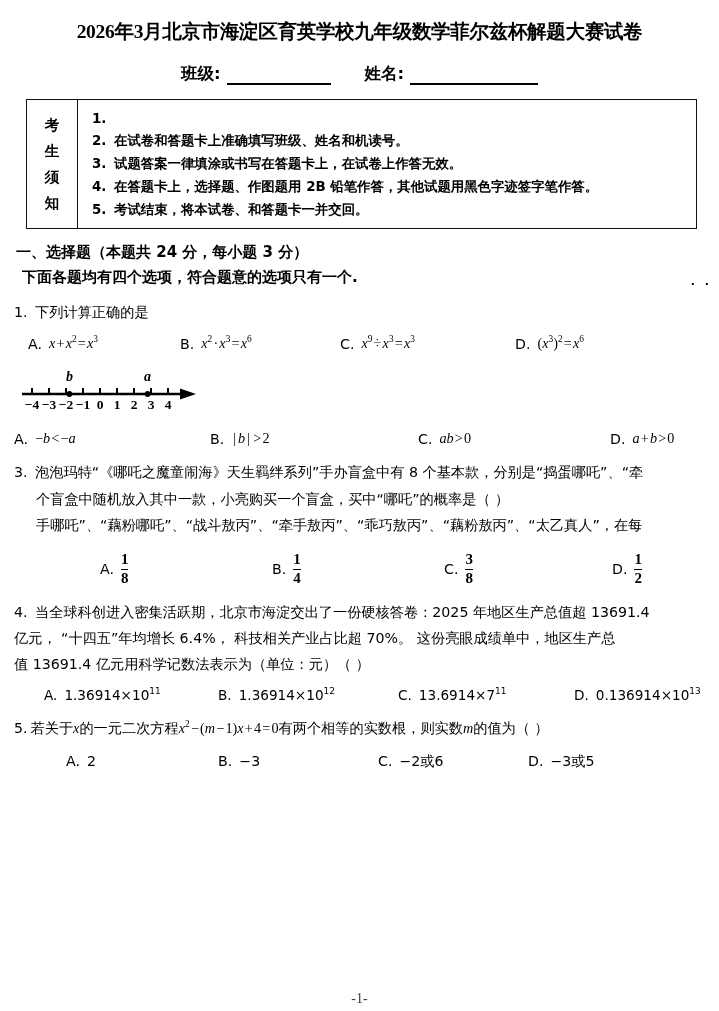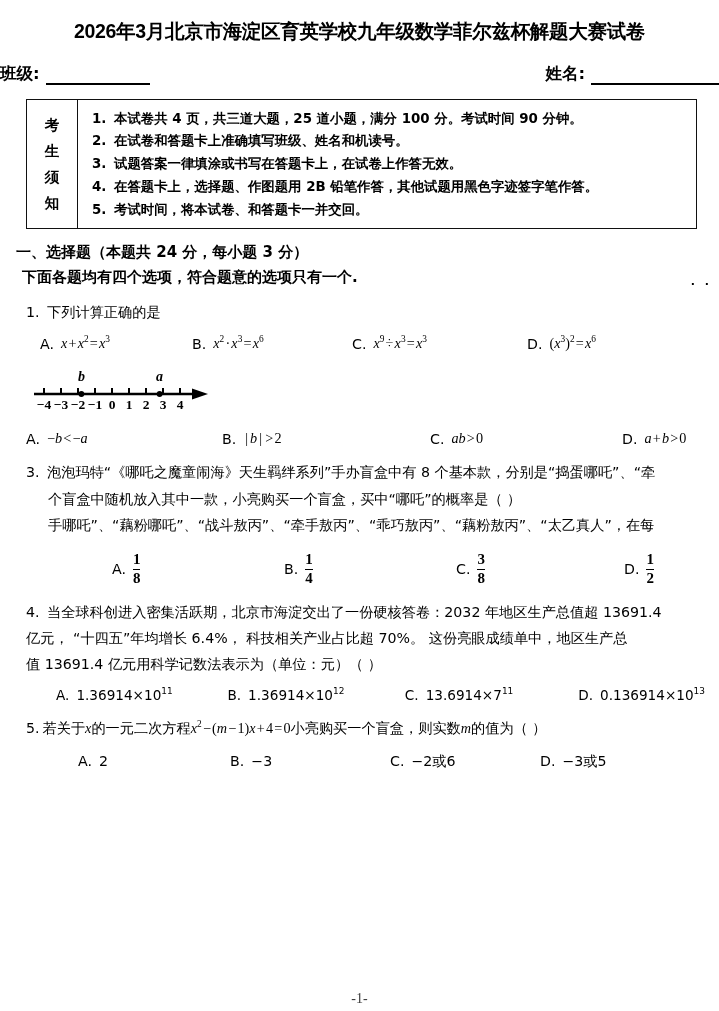--- a/index.html
+++ b/index.html
@@ -19,33 +19,33 @@
     position: relative;
     width: 719px;
     height: 1011px;
     padding: 0;
     box-sizing: border-box;
   }
 
   
   .title {
     text-align: center;
-    font-family: Liberation Sans, sans-serif;
+    font-family: Liberation Serif, serif;
     font-weight: bold;
     font-size: 19.5px;
     letter-spacing: -0.3px;
     margin: 10px 0 0 0;
     padding-top: 8px;
     white-space: nowrap;
   }
 
   
   .idline {
     display: flex;
-    justify-content: space-between;
+    justify-content: center;
     align-items: flex-end;
     gap: 34px;
     margin-top: 18px;
     font-family: "DejaVu Sans", "Liberation Sans", sans-serif;
     font-weight: bold;
     font-size: 16.5px;
   }
   .idfield { display: flex; align-items: flex-end; }
   .idlabel { white-space: nowrap; }
   .blank-rule {
@@ -111,21 +111,21 @@
     position: relative;
   }
   .dotmark {
     position: absolute;
     bottom: -3px;
     font-size: 11px;
     line-height: 1;
   }
 
   
-  .q { margin: 12px 0 0 26px; padding-right: 14px; }
+  .q { margin: 12px 0 0 14px; padding-right: 14px; }
   .q-stem {
     font-family: "DejaVu Sans", "Liberation Sans", sans-serif;
     font-size: 14.2px;
     font-weight: 500;
     line-height: 1.85;
   }
   .q-stem .num { margin-right: 3px; }
   .mi { font-family: "Liberation Serif", "DejaVu Serif", serif; font-style: italic; }
   .mn { font-family: "Liberation Serif", "DejaVu Serif", serif; font-style: normal; }
   sup.e { font-size: 0.66em; vertical-align: super; line-height: 0; }
@@ -217,37 +217,36 @@
   <div class="notice">
     <div class="notice-side">
       <span>考</span>
       <span>生</span>
       <span>须</span>
       <span>知</span>
     </div>
     <div class="notice-body">
       <div class="notice-item">
         <span class="notice-num">1.</span>
-        <span>本试卷共 4 页，共三道大题，25 道小题，满分 100 分。考试时间 90 分钟。</span>
       </div>
       <div class="notice-item">
         <span class="notice-num">2.</span>
         <span>在试卷和答题卡上准确填写班级、姓名和机读号。</span>
       </div>
       <div class="notice-item">
         <span class="notice-num">3.</span>
         <span>试题答案一律填涂或书写在答题卡上，在试卷上作答无效。</span>
       </div>
       <div class="notice-item">
         <span class="notice-num">4.</span>
         <span>在答题卡上，选择题、作图题用 2B 铅笔作答，其他试题用黑色字迹签字笔作答。</span>
       </div>
       <div class="notice-item">
         <span class="notice-num">5.</span>
-        <span>考试时间，将本试卷、和答题卡一并交回。</span>
+        <span>考试结束，将本试卷、和答题卡一并交回。</span>
       </div>
     </div>
   </div>
 
   <div class="section-head">一、选择题（本题共 24 分，每小题 3 分）</div>
   <div class="section-sub">
     <span>下面各题均有四个选项，符合题意的选项只有一个.</span>
     <span class="dotmark" style="right:24px;">·</span>
     <span class="dotmark" style="right:10px;">·</span>
   </div>
@@ -371,21 +370,21 @@
           <span class="num2">1</span>
           <span class="den">2</span>
         </span>
       </div>
     </div>
   </div>
 
   <div class="q">
     <div class="q-stem">
       <span class="num">4.</span>
-      <span>当全球科创进入密集活跃期，北京市海淀交出了一份硬核答卷：2032 年地区生产总值超 13691.4</span>
+      <span>当全球科创进入密集活跃期，北京市海淀交出了一份硬核答卷：2025 年地区生产总值超 13691.4</span>
     </div>
     <div class="q-stem" style="margin-left:0px;">
       <span>亿元，  “十四五”年均增长 6.4%，  科技相关产业占比超 70%。  这份亮眼成绩单中，地区生产总</span>
     </div>
     <div class="q-stem" style="margin-left:0px;">
       <span>值   13691.4  亿元用科学记数法表示为（单位：元）（  ）</span>
     </div>
     <div class="opts opts-q4">
       <div class="opt">
         <span class="lab">A.</span>
@@ -401,21 +400,21 @@
       </div>
       <div class="opt">
         <span class="lab">D.</span>
         <span><span>0.136914×10</span><sup class="e">13</sup></span>
       </div>
     </div>
   </div>
 
   <div class="q">
     <div class="q-stem">
-      <span class="num">5.</span><span>若关于</span><span class="mi">x</span><span>的一元二次方程</span><span class="mi">x<sup class="e mn">2</sup><span class="mn"> − (</span>m<span class="mn"> − 1)</span>x<span class="mn"> + 4 = 0</span></span><span>小亮购买一个盲盒，则实数</span><span class="mi">m</span><span>的值为（    ）</span>
+      <span class="num">5.</span><span>若关于</span><span class="mi">x</span><span>的一元二次方程</span><span class="mi">x<sup class="e mn">2</sup><span class="mn"> − (</span>m<span class="mn"> − 1)</span>x<span class="mn"> + 4 = 0</span></span><span>有两个相等的实数根，则实数</span><span class="mi">m</span><span>的值为（    ）</span>
     </div>
     <div class="opts opts-q5">
       <div class="opt">
         <span class="lab">A.</span>
         <span>2</span>
       </div>
       <div class="opt">
         <span class="lab">B.</span>
         <span>−3</span>
       </div>

